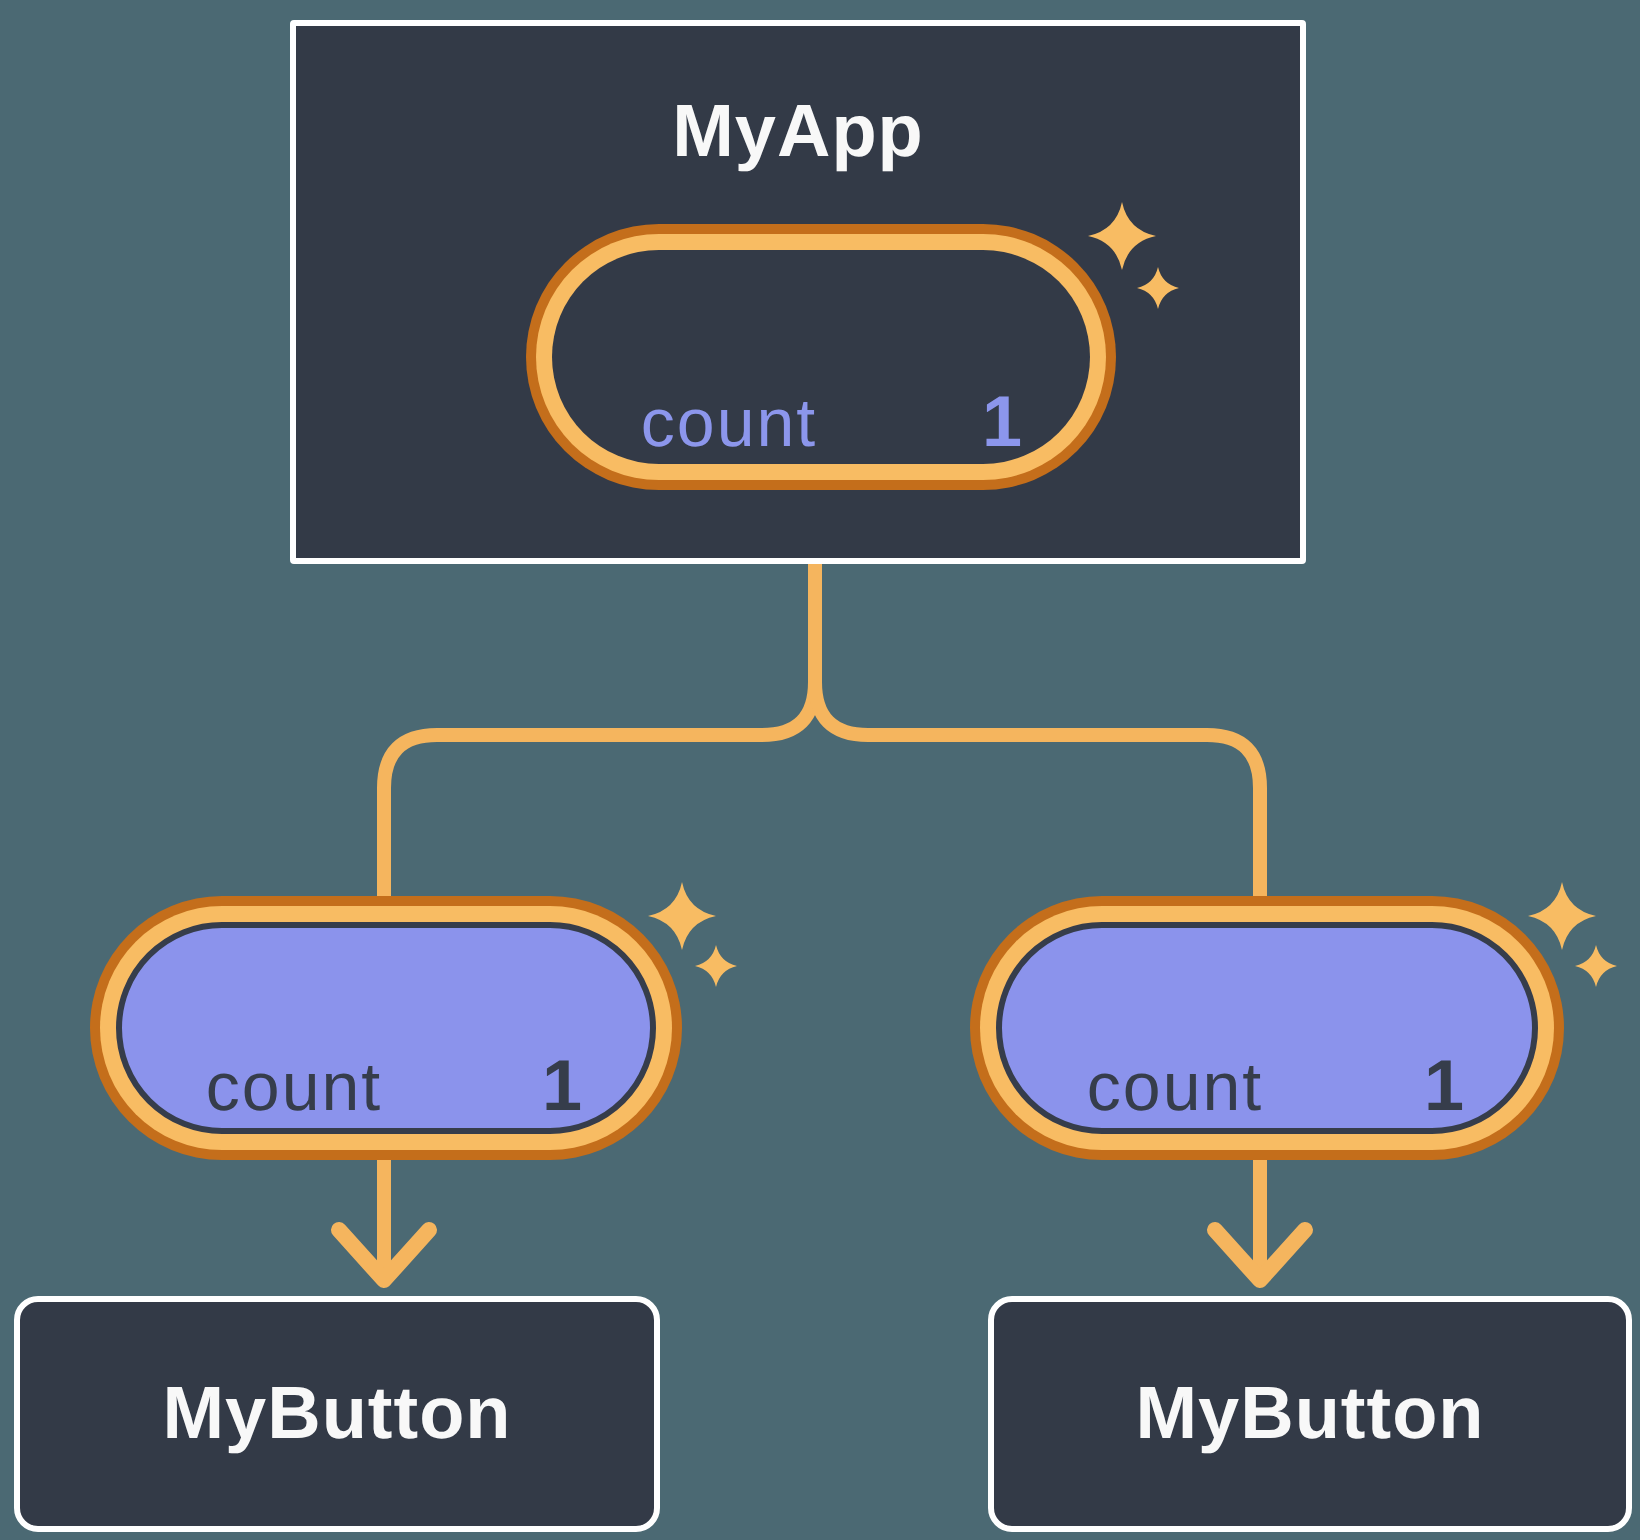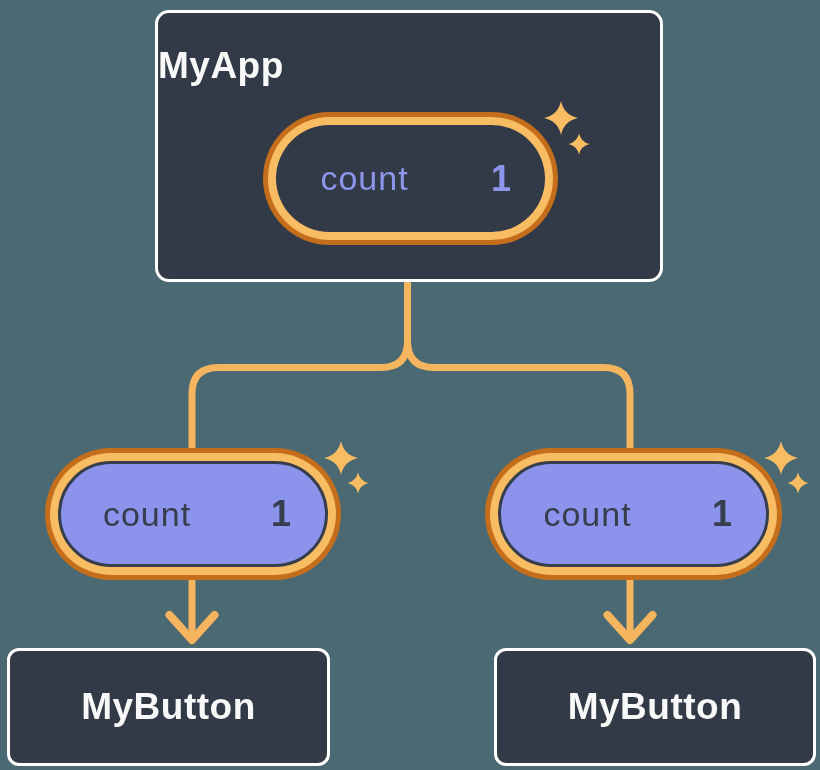--- a/index.html
+++ b/index.html
@@ -17,23 +17,23 @@
 
   
   .node {
     position:absolute;
     background:#333A47;
     border:3px solid #FFFFFF;
     box-sizing:border-box;
     z-index:1;
   }
   .node-root {
-    left:155px; top:10px; width:508px; height:272px;
-    border-radius:14px;
-    text-align:left;
+    left:145px; top:10px; width:508px; height:272px;
+    border-radius:2px;
+    text-align:center;
     padding-top:32px;
   }
   .node-btn-left  { left:7px;   top:648px; width:323px; height:118px; border-radius:12px;
                     display:flex; align-items:center; justify-content:center; }
   .node-btn-right { left:494px; top:648px; width:322px; height:118px; border-radius:12px;
                     display:flex; align-items:center; justify-content:center; }
   .node-title {
     font-size:37px; font-weight:600; color:#F8F8F8; letter-spacing:0.5px;
   }
 
@@ -53,21 +53,21 @@
     background:#F8BC63;           
     border-radius:999px;
     padding:8px;
     height:100%;
     box-sizing:border-box;
   }
   .pill-core {
     height:100%;
     border-radius:999px;
     display:flex;
-    align-items:center;
+    align-items:flex-end;
     overflow:hidden;
     box-sizing:border-box;
   }
   .core-dark  { background:#333A47; }
   .core-light { background:#8B93EC; border:3px solid #363D4B; }
 
   .pill-name {
     flex:1;
     display:flex; align-items:center; justify-content:center;
     font-size:34px; letter-spacing:1px;

